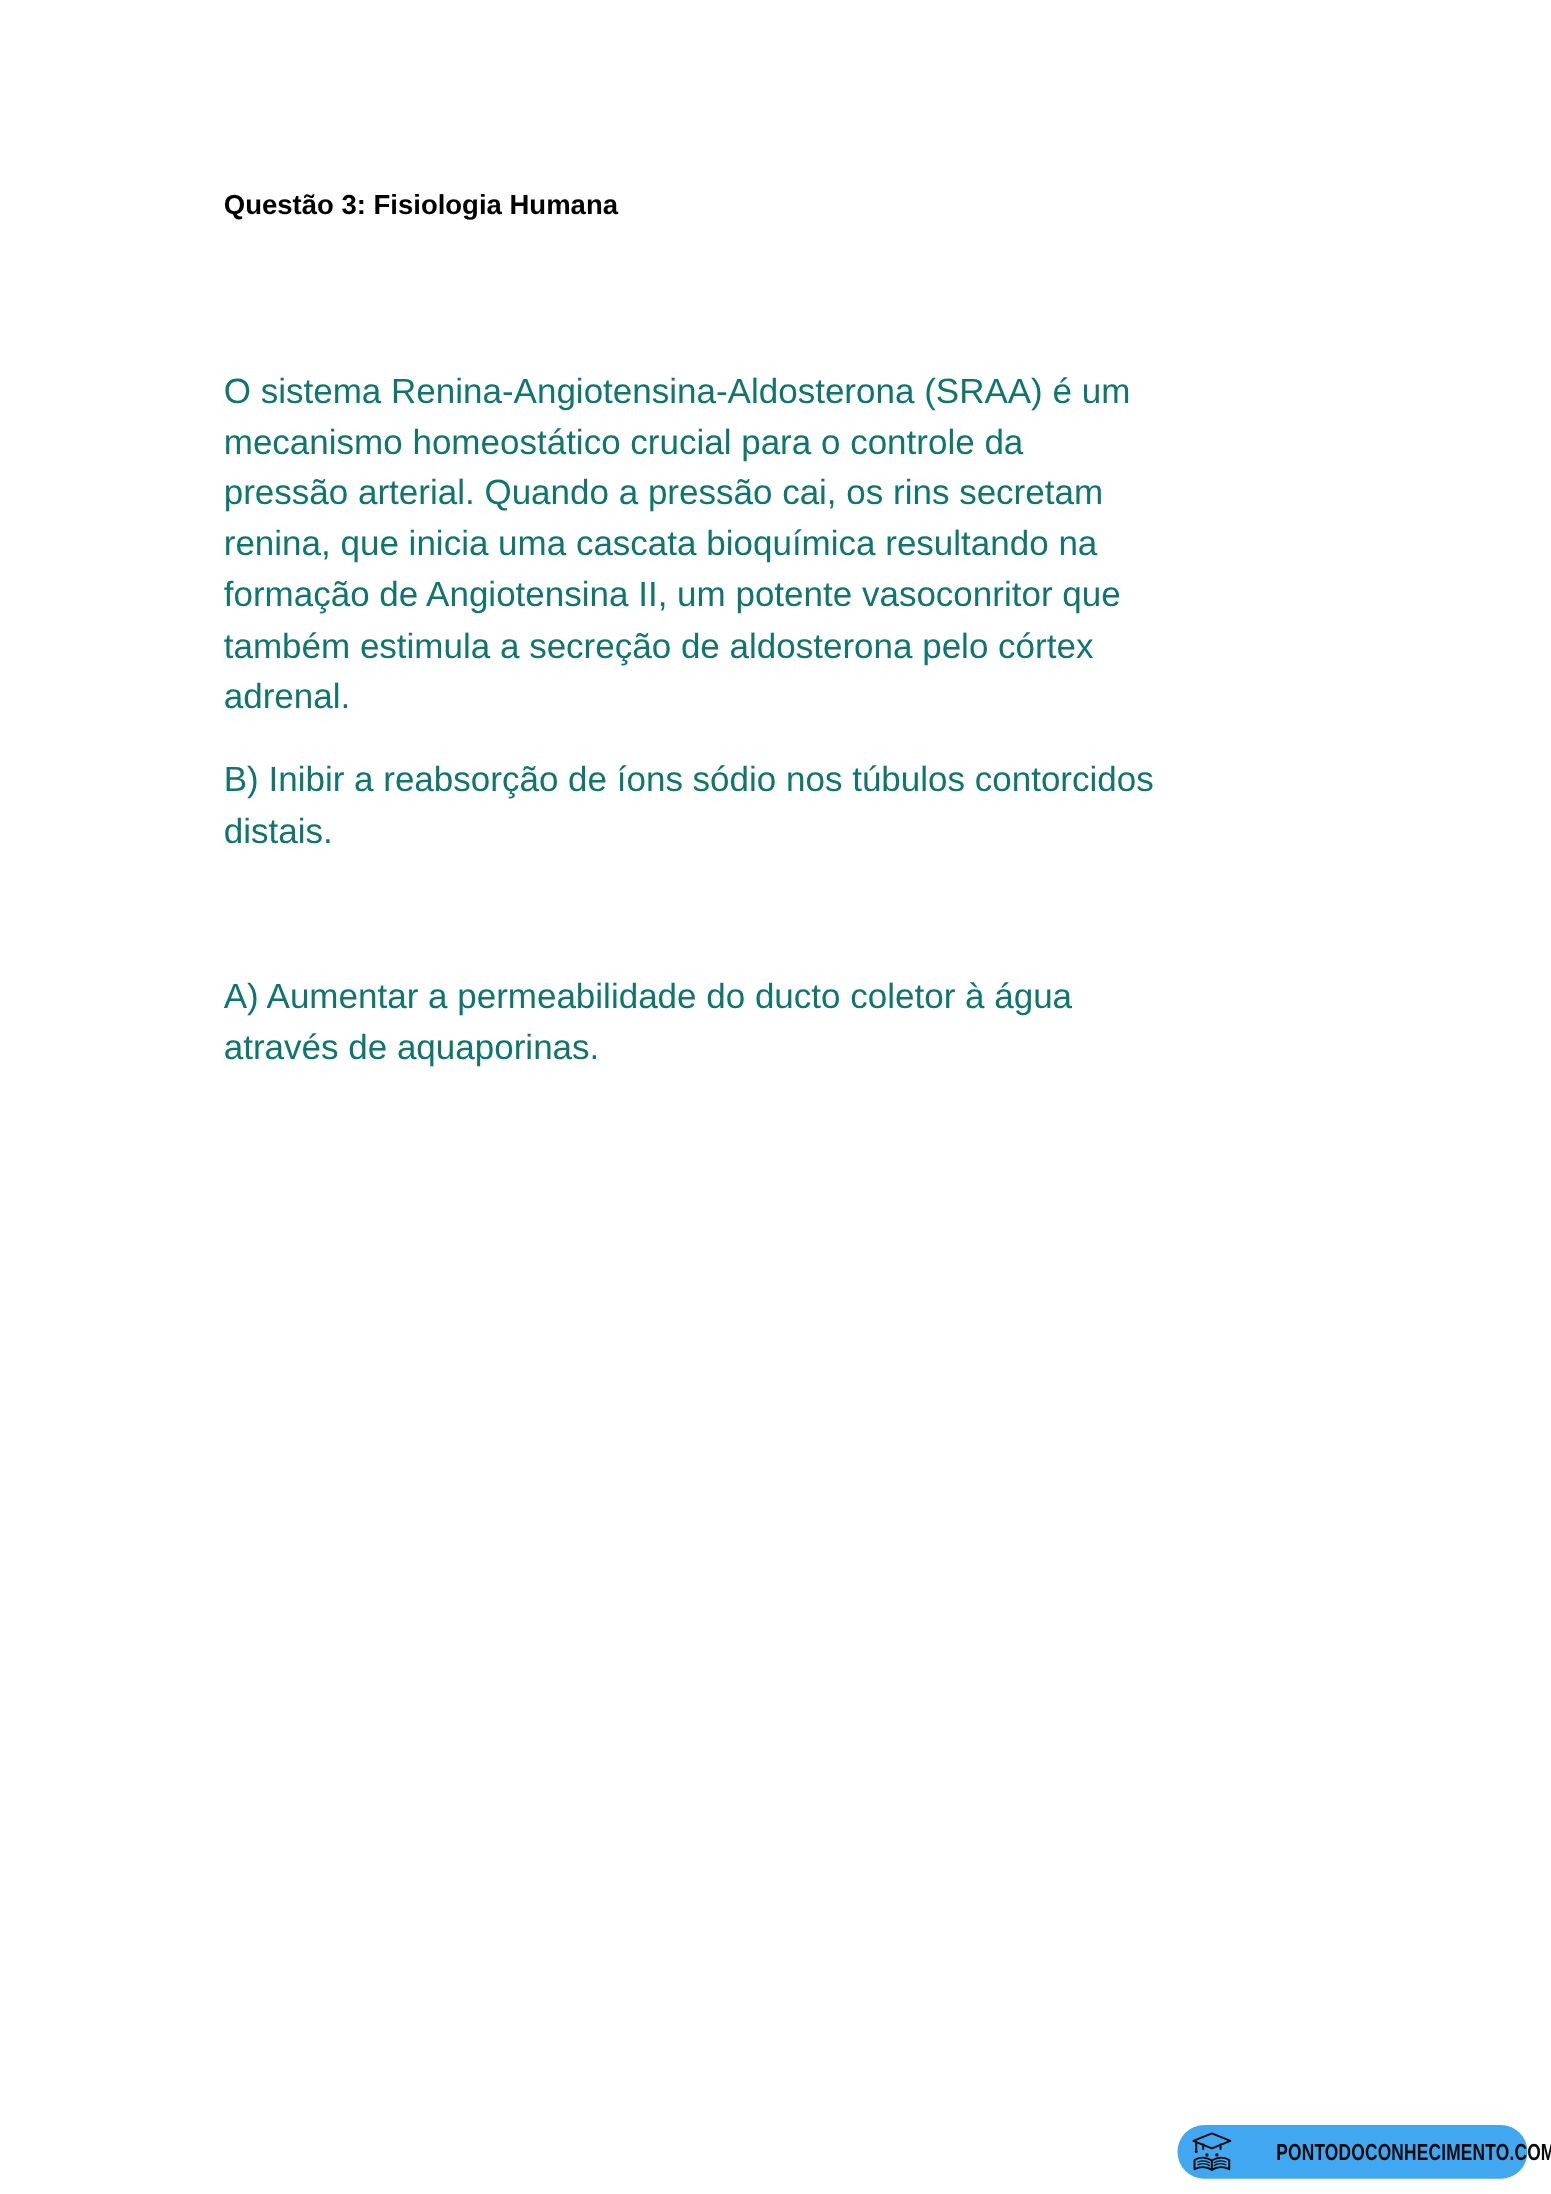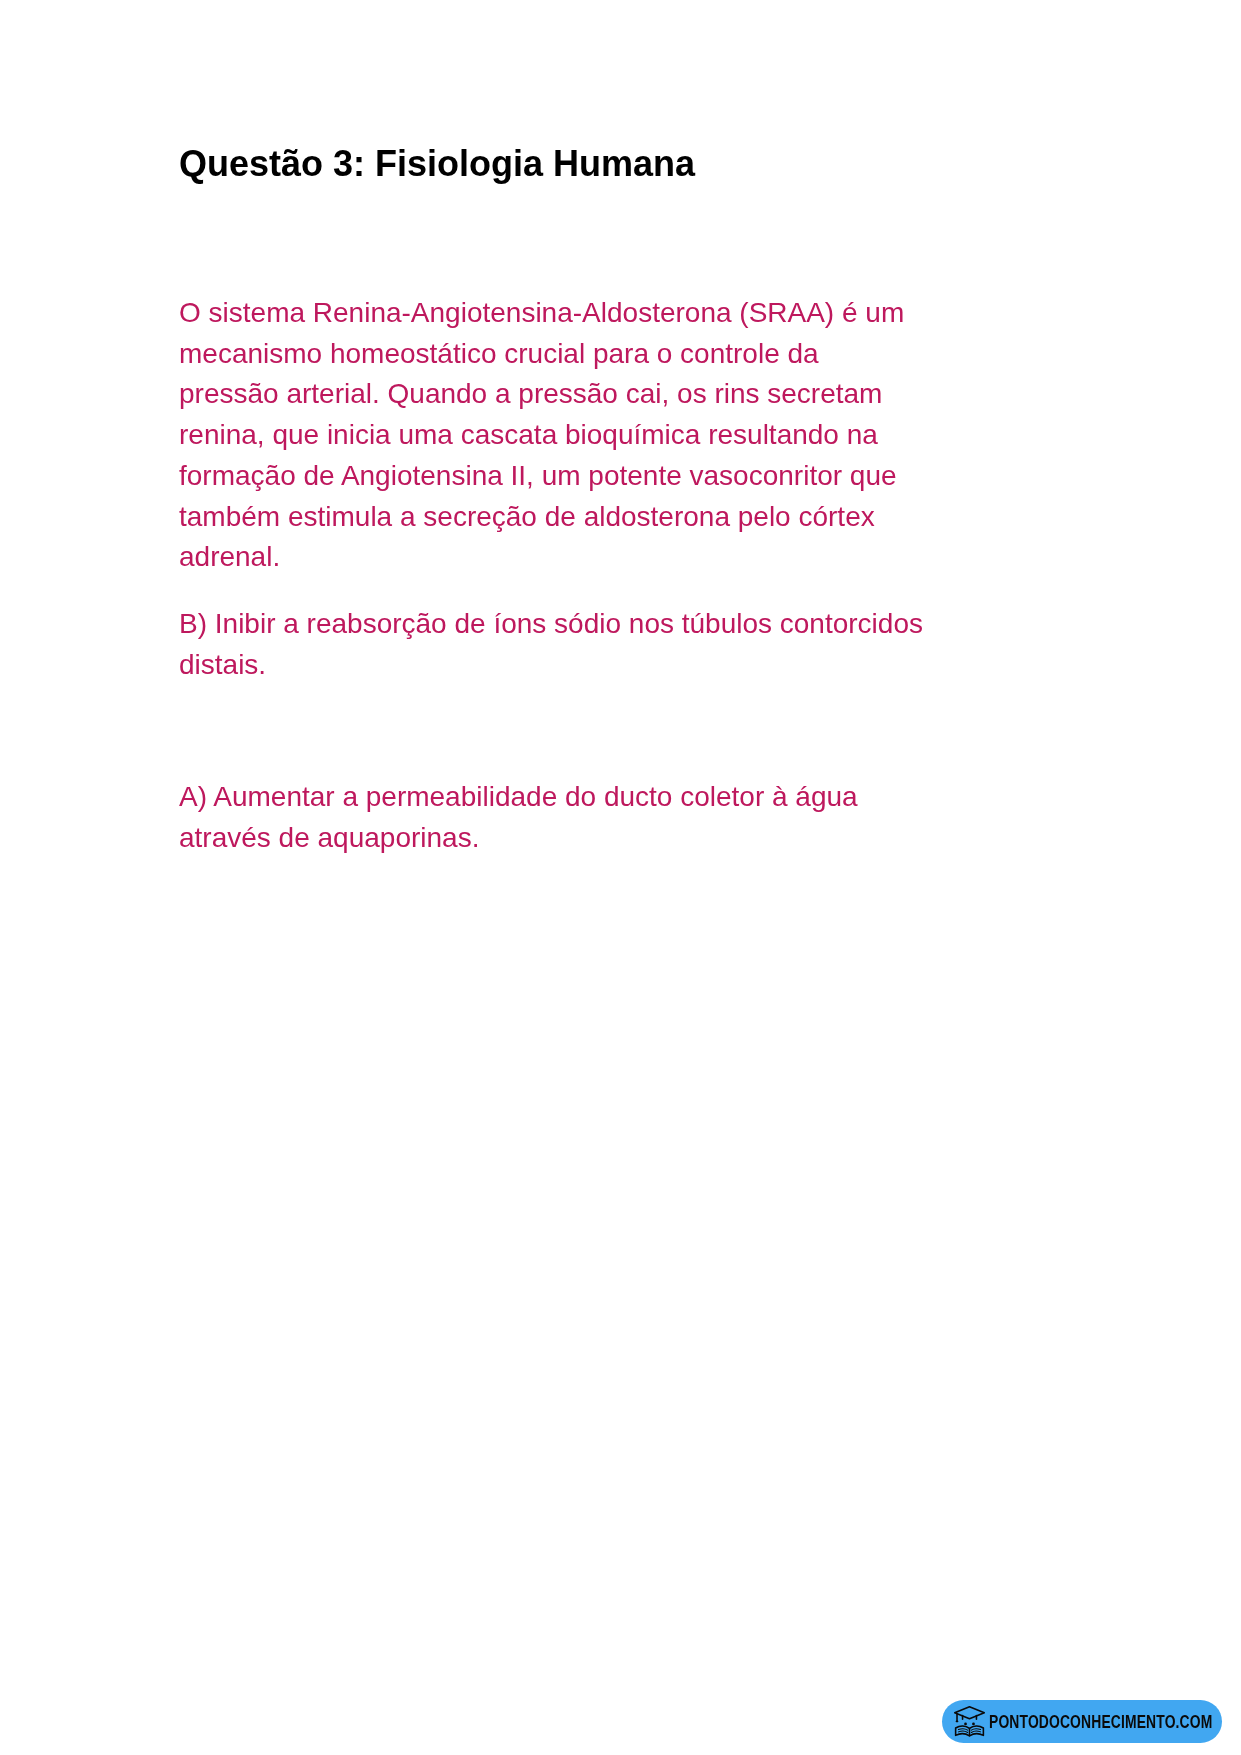--- a/index.html
+++ b/index.html
@@ -13,31 +13,31 @@
     overflow: hidden;
   }
   .content {
     position: absolute;
     top: 145px;
     left: 179px;
     right: 115px;
   }
   .doc-title {
     margin: 0;
-    font-size: 36px;
+    font-size: 22px;
     line-height: 38px;
     font-weight: 700;
     color: #000000;
   }
   .body-par {
     margin: 26px 0 0 0;
     font-size: 28px;
     line-height: 40.7px;
     white-space: pre-line;
-    color: #be185d;
+    color: #0f766e;
   }
   .body-par.first { margin-top: 110px; }
   .options { margin: 0; padding: 0; list-style: none; }
   .options .body-par.option-first { margin-top: 92px; }
   .brand-badge {
     position: absolute;
     right: 19px;
     bottom: 12px;
     width: 280px;
     height: 43px;
@@ -78,21 +78,21 @@
 
 
     <div class="options">
       <p class="body-par">B) Inibir a reabsorção de íons sódio nos túbulos contorcidos
 distais.</p>
       <p class="body-par option-first">A) Aumentar a permeabilidade do ducto coletor à água
 através de aquaporinas.</p>
     </div>
   </div>
 
-  <div class="brand-badge" style="background: rgb(65, 167, 241);">
+  <div class="brand-badge" style="background: rgb(65, 167, 241); gap: 32px;">
     <span style="display:flex;">
       <svg viewBox="0 0 40 40" fill="none" stroke="#0a0a0a" stroke-width="1.7" stroke-linejoin="round" stroke-linecap="round">
 
         <polygon points="20,4 36,10.5 20,17 4,10.5"></polygon>
         <path d="M12.5,13.5 L12.5,17.5"></path>
         <path d="M27.5,13.5 L27.5,17.5"></path>
 
         <path d="M6.5,11.5 L6.5,18"></path>
         <circle cx="6.5" cy="19.6" r="1.3" fill="#0a0a0a" stroke="none"></circle>
 

